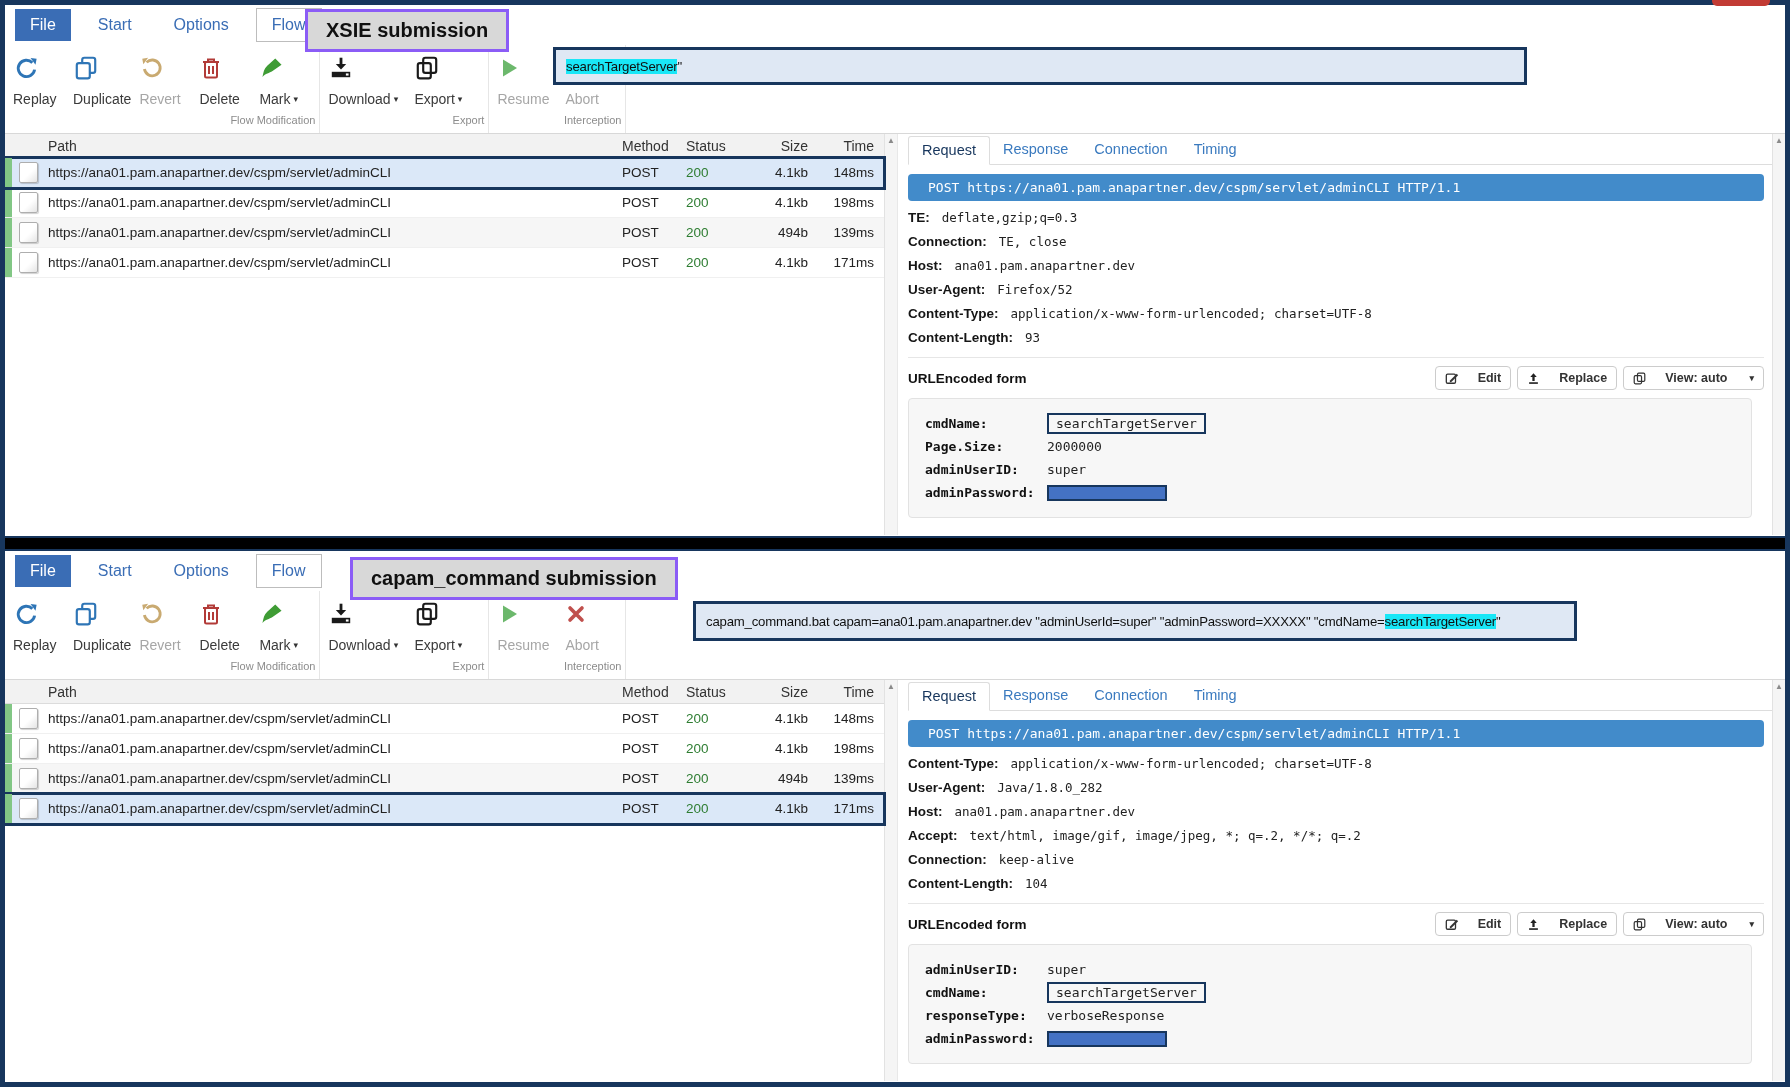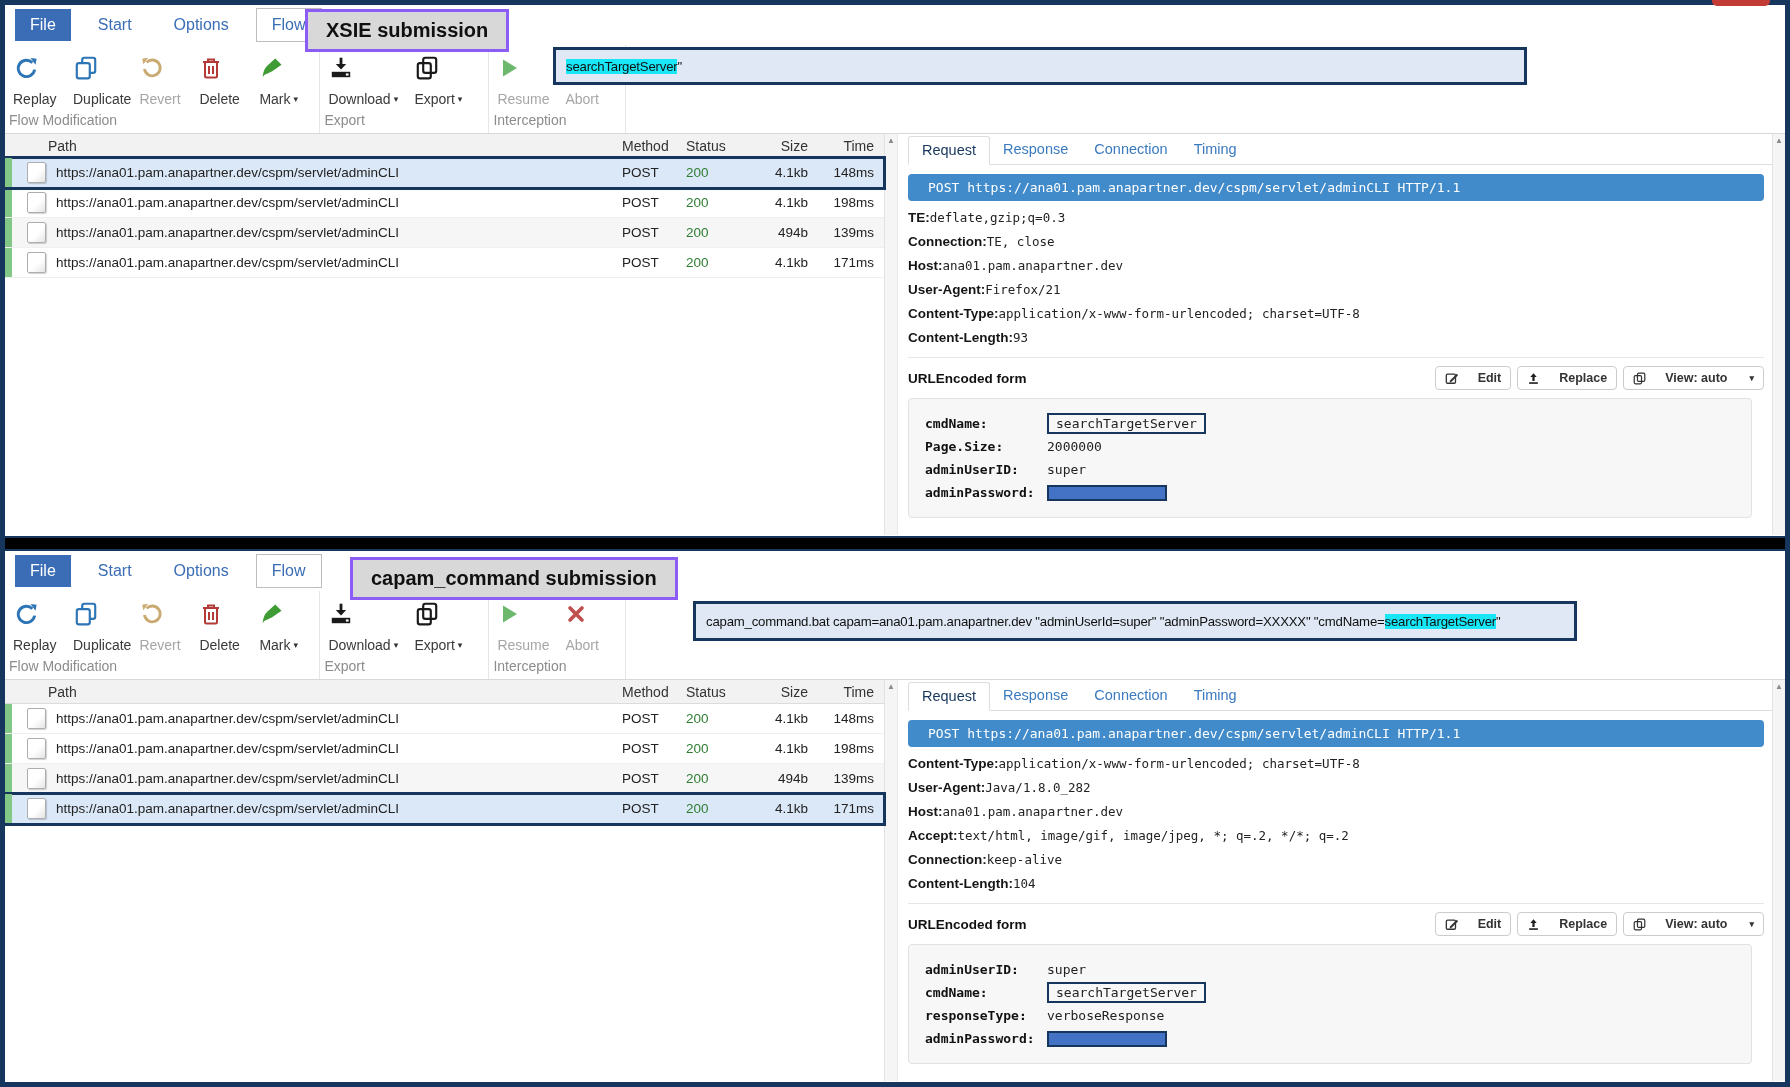--- a/index.html
+++ b/index.html
@@ -19,54 +19,54 @@
   
   .ribbon { display:flex; align-items:stretch; height:89px; border-bottom:1px solid #d8d8d8; background:#fff; }
   .rgroup { display:flex; flex-direction:column; border-right:1px solid #e6e6e6; padding:0 4px; }
   .gbtns { display:flex; height:64px; }
   .rbtn { display:flex; flex-direction:column; align-items:flex-start; justify-content:flex-start; min-width:60px; padding:2px 4px 0 4px; cursor:pointer; }
   .ric { height:42px; display:flex; align-items:center; justify-content:center; }
   .lblwrap { display:flex; align-items:center; height:20px; }
   .rlb { font-size:14px; color:#3a3a3a; white-space:nowrap; }
   .rbtn.disabled .rlb { color:#a6a6a6; }
   .caret { font-size:9px; color:#333; margin-left:3px; }
-  .glabel { height:24px; line-height:22px; text-align:left; font-size:14px; color:#8c8c8c; }
+  .glabel { height:24px; line-height:22px; text-align:right; font-size:11px; color:#8c8c8c; }
 
   
   .content { display:flex; height:401px; }
   .flowwrap { width:892px; display:flex; }
   .ftable { flex:1; }
   .fscroll, .dscroll { width:13px; background:#f5f5f5; border-left:1px solid #e2e2e2; text-align:center; padding-top:2px; font-size:8px; color:#8a8a8a; cursor:pointer; }
 
   
   .thead { display:flex; align-items:center; height:24px; background:#f2f2f2; border-bottom:1px solid #dcdcdc; font-size:14px; color:#333; }
   .col-path { flex:1; padding-left:43px; }
   .col-method { width:64px; }
   .col-status { width:56px; }
   .col-size { width:66px; text-align:right; }
   .col-time { width:76px; text-align:right; padding-right:10px; }
-  .frow { display:flex; align-items:center; height:30px; position:relative; font-size:13.5px; color:#222; background:#fff; border-bottom:1px solid #f0f0f0; cursor:pointer;padding-left:8px; }
+  .frow { display:flex; align-items:center; height:30px; position:relative; font-size:13.5px; color:#222; background:#fff; border-bottom:1px solid #f0f0f0; cursor:pointer; }
   .frow.alt { background:#f6f6f6; }
   .frow.selected { background:#dbe8f8; outline:3px solid #17365d; outline-offset:-1px; z-index:2; }
   .stripe { position:absolute; left:0; top:0; bottom:0; width:7px; background:#82c785; }
   .ficon { width:19px; height:21px; margin:0 10px 0 14px; border:1px solid #aeaeae; border-radius:2px; background:linear-gradient(135deg,#ffffff 55%,#e4e4e4); box-shadow:1px 1px 1px rgba(0,0,0,.18); flex:none; }
   .col-pathr { flex:1; overflow:hidden; white-space:nowrap; }
   .status-green { color:#2e7d32; }
 
   
   .detail { flex:1; border-left:1px solid #e8e8e8; display:flex; background:#fff; }
   .dmain { flex:1; padding-left:10px; overflow:hidden; }
   .dtabs { display:flex; height:29px; border-bottom:1px solid #ddd; margin-top:2px; }
   .dtab { font-size:14.5px; color:#3a7abf; padding:5px 13px; cursor:pointer; white-space:nowrap; }
   .dtab.active { color:#17365d; background:#fff; border:1px solid #ddd; border-bottom:1px solid #fff; border-radius:3px 3px 0 0; margin-bottom:-1px; }
   .banner { margin:9px 8px 4px 0; background:#428bca; color:#fff; font-family:"DejaVu Sans Mono", monospace; font-size:13px; padding:6px 20px; border-radius:4px; white-space:nowrap; overflow:hidden; }
   .hdr { margin:9px 0; font-size:13.5px; white-space:nowrap; }
   .hname { font-weight:bold; color:#151515; }
   .hname::after { content:":"; }
-  .hval { font-family:"DejaVu Sans Mono", monospace; font-size:12.5px; color:#222; margin-left:0; }
+  .hval { font-family:"DejaVu Sans Mono", monospace; font-size:12.5px; color:#222; margin-left:12px; }
   .sep { border-top:1px solid #e6e6e6; margin:12px 8px 0 0; }
   .formhead { display:flex; align-items:center; margin:8px 8px 8px 0; }
   .ftitle { font-weight:bold; font-size:13.5px; color:#111; flex:1; }
   .fbtn { display:inline-flex; align-items:center; gap:19px; border:1px solid #ccc; border-radius:4px; background:#fff; padding:4px 9px; font-size:12.5px; font-weight:bold; color:#333; margin-left:6px; cursor:pointer; white-space:nowrap; }
   .fbox { background:#f7f7f7; border:1px solid #e2e2e2; border-radius:4px; padding:12px 16px; margin-right:20px; }
   .fld { display:flex; align-items:center; font-family:"DejaVu Sans Mono", monospace; font-size:13px; height:21px; margin:2px 0; }
   .fkey { width:122px; font-weight:bold; color:#111; flex:none; }
   .fval { color:#222; }
   .fval.boxed { border:2px solid #17365d; padding:0 7px; line-height:17px; }
   .redbar { width:120px; height:16px; background:#4472c4; border:2px solid #17365d; }
@@ -272,21 +272,21 @@
           <div class="dtabs">
             <div class="dtab active">Request</div>
             <div class="dtab">Response</div>
             <div class="dtab">Connection</div>
             <div class="dtab">Timing</div>
           </div>
           <div class="banner">POST https://ana01.pam.anapartner.dev/cspm/servlet/adminCLI HTTP/1.1</div>
           <div class="hdr"><span class="hname">TE</span><span class="hval">deflate,gzip;q=0.3</span></div>
           <div class="hdr"><span class="hname">Connection</span><span class="hval">TE, close</span></div>
           <div class="hdr"><span class="hname">Host</span><span class="hval">ana01.pam.anapartner.dev</span></div>
-          <div class="hdr"><span class="hname">User-Agent</span><span class="hval">Firefox/21</span></div>
+          <div class="hdr"><span class="hname">User-Agent</span><span class="hval">Firefox/52</span></div>
           <div class="hdr"><span class="hname">Content-Type</span><span class="hval">application/x-www-form-urlencoded; charset=UTF-8</span></div>
           <div class="hdr"><span class="hname">Content-Length</span><span class="hval">93</span></div>
           <div class="sep"></div>
           <div class="formhead">
             <div class="ftitle">URLEncoded form</div>
             <div class="fbtn">
                 <svg width="14" height="14" viewBox="0 0 16 16">
                   <rect x="1.5" y="3.5" width="10.5" height="10.5" rx="1.5" fill="none" stroke="#333" stroke-width="1.5"></rect>
                   <path d="M6 10.6 13.4 3.2l1.6 1.6-7.4 7.4-2.4.8z" fill="#333"></path>
                 </svg>

